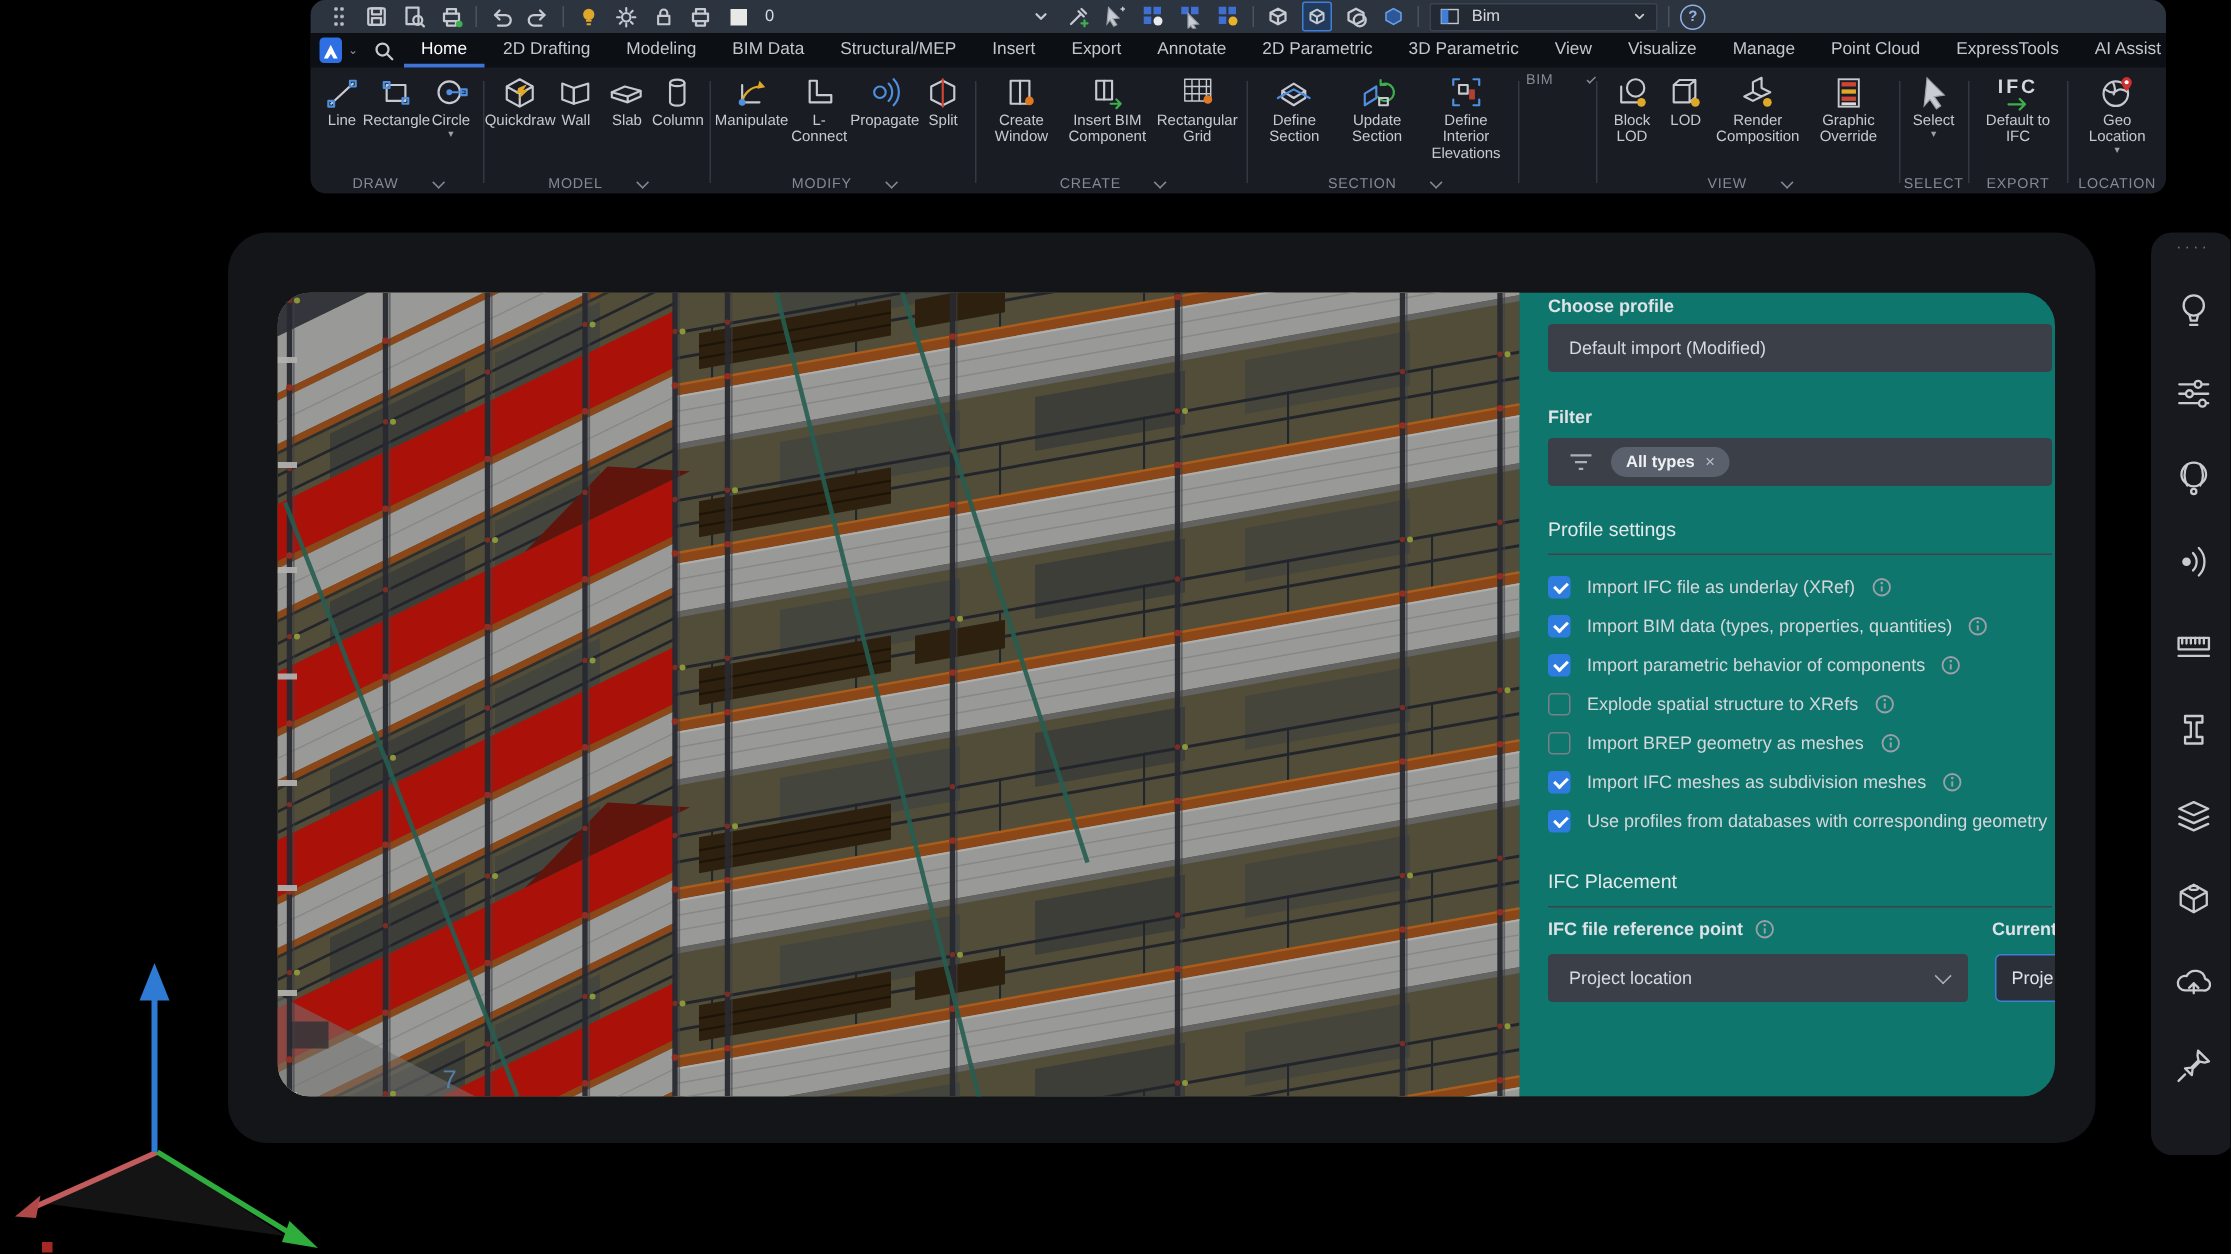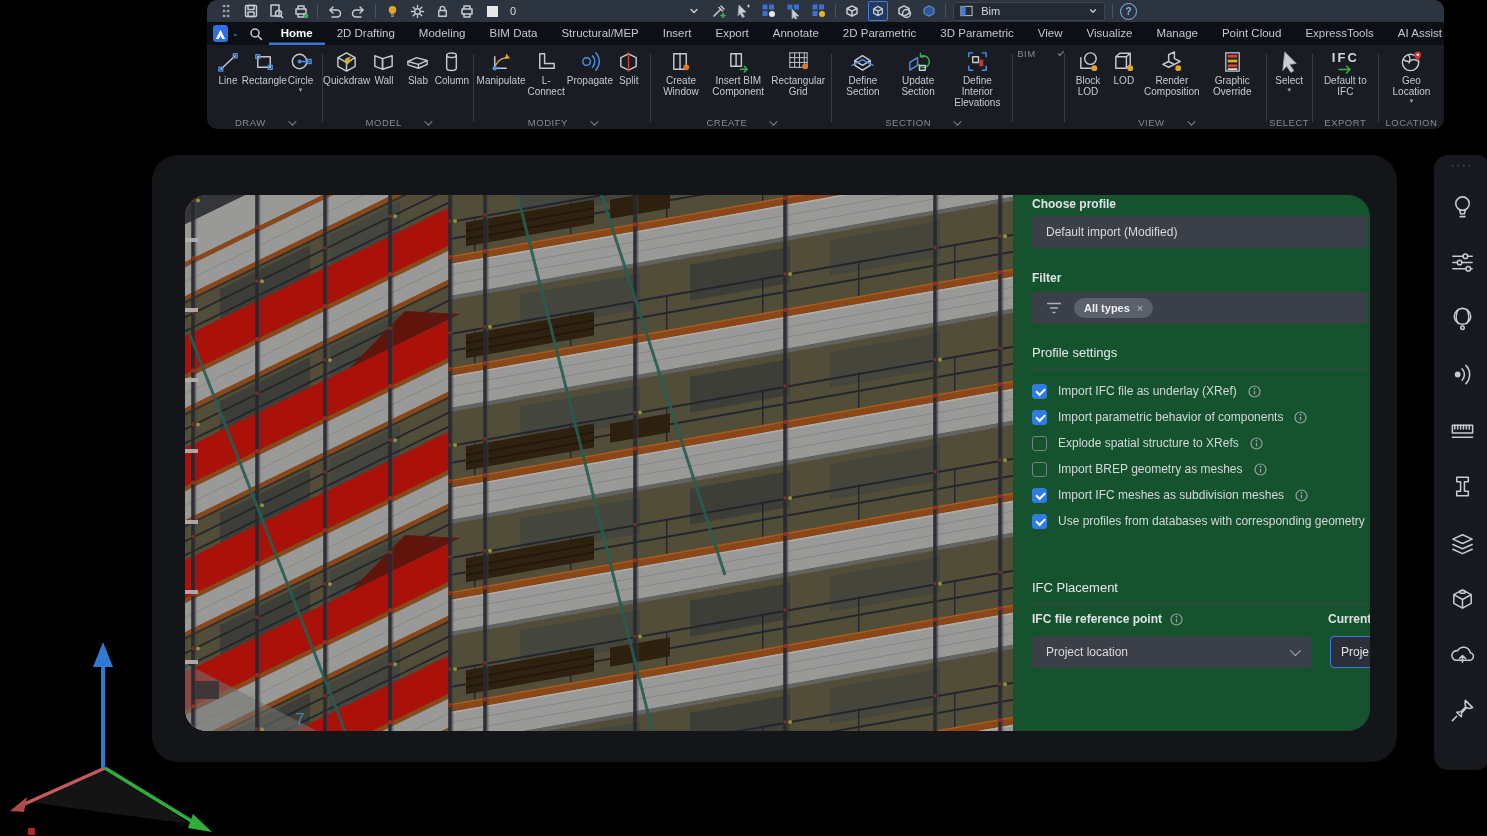--- a/index.html
+++ b/index.html
@@ -24,41 +24,41 @@
   .help-circ{width:15px;height:15px;border:1.4px solid #8fb3e8;border-radius:50%;color:#8fb3e8;
              font-size:10px;font-weight:bold;display:flex;align-items:center;justify-content:center}
   .cube-active-bg{background:#223a5c;border:1px solid #3f7fd9;border-radius:2px}
   .tabbar{height:23px;background:#0c0f14;display:flex;align-items:center;padding-left:6px}
   .logo{width:23px;height:17px;background:#2f6fe4;border-radius:3px;margin-right:2px;
         display:flex;align-items:center;justify-content:center}
   .logo-caret{color:#8b919a;font-size:8px;margin:0 4px 0 2px}
   .searchbtn{margin:0 6px}
   .tabs{display:flex;height:23px}
   .tab{padding:0 12px;font-size:11.5px;color:#c3c8cf;line-height:23px;white-space:nowrap}
-  .tab.active{color:#fff;font-weight:bold;box-shadow:inset 0 -2.5px 0 #3d74d6}
+  .tab.active{color:#fff;font-weight:normal;box-shadow:inset 0 -2.5px 0 #3d74d6}
   .rbody{height:84px;display:flex;align-items:stretch;padding:1px 2px 0;overflow:hidden}
   .rgroup{display:flex;flex-direction:column;padding:0 2px;min-width:0}
   .gtools{flex:1;display:flex;align-items:flex-start;justify-content:center}
   .tool{display:flex;flex-direction:column;align-items:center;padding:1px 1px;min-width:32px;max-width:60px}
   .ticon{width:25px;height:25px;margin-top:2px;flex:0 0 auto}
   .tlabel{font-size:10px;line-height:1.1;text-align:center;margin-top:1px;color:#c6cad0}
   .tcaret{font-size:7px;color:#9ba1a9;line-height:5px;margin-top:1px}
   .glabel{height:15px;display:flex;align-items:center;justify-content:center;gap:22px;
           color:#848a93;font-size:9.5px;letter-spacing:.5px}
   .gchev{width:5px;height:5px;border-right:1.4px solid #848a93;border-bottom:1.4px solid #848a93;
          transform:rotate(45deg) translateY(-2px)}
   .vsep{width:1px;background:#333942;margin:8px 2px}
   .ifc-glyph{font-size:13px;font-weight:bold;letter-spacing:2px;color:#d4d7dc;line-height:14px;margin-top:4px}
   
   .mainwin{position:absolute;left:152px;top:155px;width:1245px;height:607px;background:#131519;
            border-radius:26px;box-shadow:0 10px 30px rgba(0,0,0,.6)}
   .content-card{position:absolute;left:33px;top:40px;width:1185px;height:536px;border-radius:22px;
                 overflow:hidden;display:flex;background:#202329}
   .viewport{position:relative;width:828px;height:536px;background:#6b6547;flex:0 0 auto}
-  .panel{position:relative;width:357px;height:536px;background:#14532d;flex:0 0 auto;overflow:hidden;
+  .panel{position:relative;width:357px;height:536px;background:#0f766e;flex:0 0 auto;overflow:hidden;
          font-size:12px;color:#d4d7db}
   .p-lbl{position:absolute;font-weight:bold;font-size:12px;color:#dfe2e6}
   .p-field{position:absolute;background:#3a3f48;border-radius:3px;height:32px;display:flex;
            align-items:center;padding:0 14px;color:#d6d9de}
   .p-title{position:absolute;font-weight:normal;font-size:13px;color:#e6e9ec;width:336px;
            padding-bottom:9px;border-bottom:1px solid #3e434b}
   .chip{display:flex;align-items:center;gap:7px;background:#5a616c;border-radius:10px;height:20px;
         padding:0 10px;font-size:11px;color:#eef0f3;font-weight:bold}
   .chip .x{color:#b9bec6;font-weight:normal}
   .funnel{margin-right:12px}
@@ -967,20 +967,29 @@
               <span class="cb checked"></span>
               <span class="cb-label">Import IFC file as underlay (XRef)</span>
               <svg width="13" height="13" viewBox="0 0 13 13">
                 <circle cx="6.5" cy="6.5" r="5.5" stroke="#9aa0a8" fill="none" stroke-width="1.2"></circle>
                 <line x1="6.5" y1="5.8" x2="6.5" y2="9.4" stroke="#9aa0a8" stroke-width="1.3"></line>
                 <circle cx="6.5" cy="3.7" r=".9" fill="#9aa0a8"></circle>
               </svg>
             </div>
             <div class="setting-row">
               <span class="cb checked"></span>
+              <span class="cb-label">Import BIM data (types, properties, quantities)</span>
+              <svg width="13" height="13" viewBox="0 0 13 13">
+                <circle cx="6.5" cy="6.5" r="5.5" stroke="#9aa0a8" fill="none" stroke-width="1.2"></circle>
+                <line x1="6.5" y1="5.8" x2="6.5" y2="9.4" stroke="#9aa0a8" stroke-width="1.3"></line>
+                <circle cx="6.5" cy="3.7" r=".9" fill="#9aa0a8"></circle>
+              </svg>
+            </div>
+            <div class="setting-row">
+              <span class="cb checked"></span>
               <span class="cb-label">Import parametric behavior of components</span>
               <svg width="13" height="13" viewBox="0 0 13 13">
                 <circle cx="6.5" cy="6.5" r="5.5" stroke="#9aa0a8" fill="none" stroke-width="1.2"></circle>
                 <line x1="6.5" y1="5.8" x2="6.5" y2="9.4" stroke="#9aa0a8" stroke-width="1.3"></line>
                 <circle cx="6.5" cy="3.7" r=".9" fill="#9aa0a8"></circle>
               </svg>
             </div>
             <div class="setting-row">
               <span class="cb"></span>
               <span class="cb-label">Explode spatial structure to XRefs</span>

